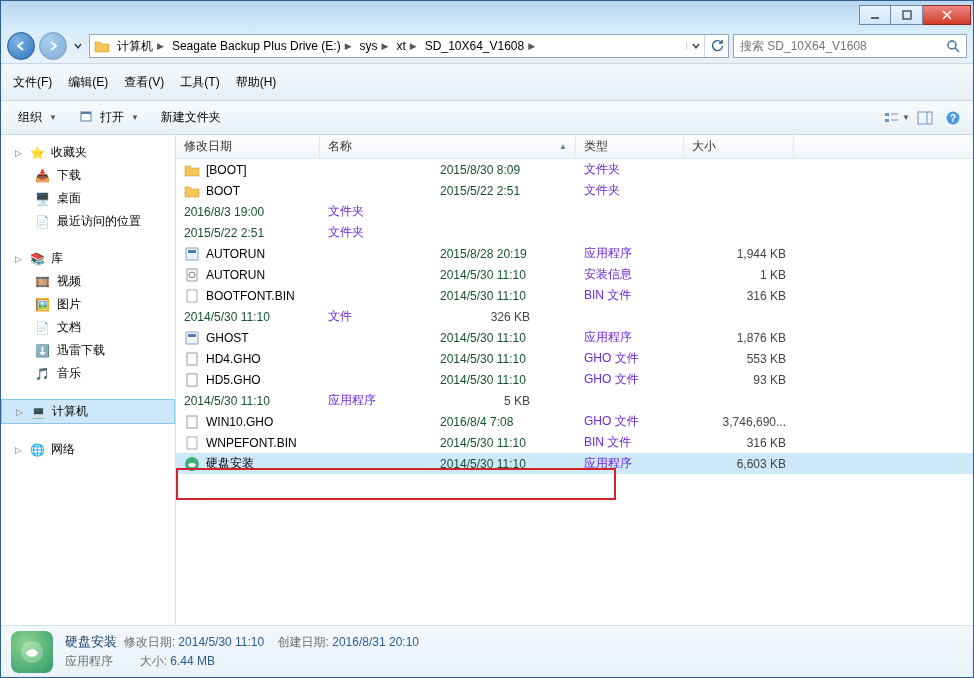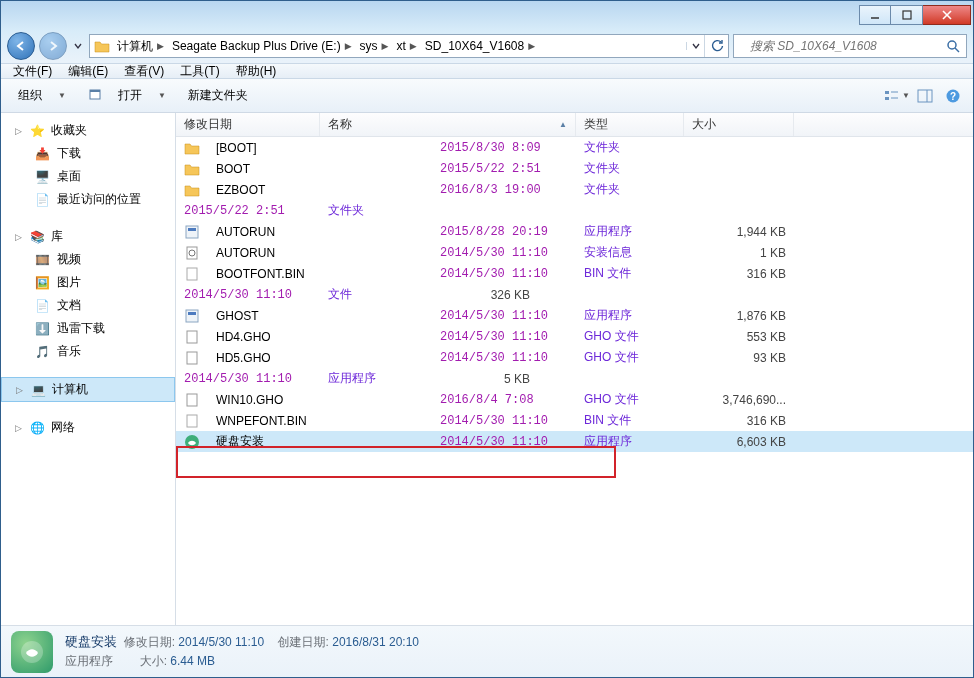--- a/index.html
+++ b/index.html
@@ -30,30 +30,30 @@
 
 .addressbar { flex: 1; height: 24px; background: #fff; border: 1px solid #91a7bd; display: flex; align-items: center; font-size: 12px; overflow:hidden; }
 .addressbar .foldericon { width:18px; height:18px; margin:0 2px 0 3px; display:flex; align-items:center; justify-content:center; }
 .crumb { display:flex; align-items:center; height:100%; padding: 0 4px; cursor:pointer; white-space:nowrap;}
 .crumb .chev { margin-left:4px; font-size:9px; color:#555;}
 .addressbar .tail { flex:1; }
 .addressbar .refresh { width:24px; height:100%; display:flex;align-items:center;justify-content:center;border-left:1px solid #cbd7e3; cursor:pointer;}
 .addressbar .histdrop{ width:18px; display:flex;align-items:center;justify-content:center;border-left:1px solid #cbd7e3; cursor:pointer;}
 
 .searchbox { width: 234px; height: 24px; background: #fff; border: 1px solid #91a7bd; display:flex; align-items:center; }
-.searchbox input { flex:1; border:none; outline:none; font-size:12px; color:#888; padding:0 16px; font-style:italic;}
+.searchbox input { flex:1; border:none; outline:none; font-size:12px; color:#888; padding:0 6px; }
 .searchbox .sicon{ width:26px; display:flex;align-items:center;justify-content:center; color:#3a6ea5; cursor:pointer;}
 
 
-.menubar { height: 16px; background: linear-gradient(#f5f9fc,#e6eef6); border-top:1px solid #cad8e6; border-bottom:1px solid #cad8e6; display:flex; align-items:center; font-size:12px; padding:0 4px; }
+.menubar { height: 38px; background: linear-gradient(#f5f9fc,#e6eef6); border-top:1px solid #cad8e6; border-bottom:1px solid #cad8e6; display:flex; align-items:center; font-size:12px; padding:0 4px; }
 .menubar .mi{ padding:2px 8px; cursor:pointer; }
 
 
 .toolbar { height: 34px; background: linear-gradient(#f8fbfd,#e8f0f8); border-bottom:1px solid #cfd9e5; display:flex; align-items:center; padding:0 6px; font-size:12px; }
-.toolbar .tbtn{ padding:4px 10px; display:flex; align-items:center; gap:16px; cursor:pointer; border:1px solid transparent; border-radius:2px;}
+.toolbar .tbtn{ padding:4px 10px; display:flex; align-items:center; gap:7px; cursor:pointer; border:1px solid transparent; border-radius:2px;}
 .toolbar .chev{font-size:8px;color:#555;}
 .toolbar .spacer{flex:1;}
 .toolbar .iconbtn{ width:28px;height:24px;display:flex;align-items:center;justify-content:center;cursor:pointer;}
 
 
 .body { flex:1; display:flex; min-height:0; background:#fff; }
 
 
 .navpane { width:175px; border-right:1px solid #d6dee7; overflow-y:auto; font-size:12px; padding:6px 0 6px 0;}
 .navgroup { margin-bottom:14px; }
@@ -68,23 +68,23 @@
 .col { padding:0 8px; height:100%; display:flex; align-items:center; border-right:1px solid #e6eaef; cursor:pointer;}
 .col.name{flex:0 0 256px;}
 .col.date{flex:0 0 144px;}
 .col.type{flex:0 0 108px;text-align:center;}
 .col.size{flex:0 0 110px; justify-content:flex-start;}
 .col .sort{margin-left:auto;font-size:8px;color:#5a7fa6;}
 
 .rows{flex:1; overflow:auto; position:relative;}
 .row{height:21px; display:flex; align-items:center;}
 .row.sel{background:#cde8f9;}
-.cell{padding:0 8px; display:flex; align-items:center; gap:16px; overflow:hidden; white-space:nowrap;}
+.cell{padding:0 8px; display:flex; align-items:center; gap:6px; overflow:hidden; white-space:nowrap;}
 .cell.name{flex:0 0 256px;}
-.cell.date{flex:0 0 144px; color:#a21caf;font-family:Liberation Mono, monospace;}
+.cell.date{flex:0 0 144px; color:#14532d;}
 .cell.type{flex:0 0 108px; color:#6d28d9;}
 .cell.size{flex:0 0 110px; justify-content:flex-end; color:#444;}
 .ficon{width:16px;height:16px;display:flex;align-items:center;justify-content:center;flex-shrink:0;}
 
 .highlight-box{position:absolute; border:2px solid #d2232a; pointer-events:none; left:0; top:309px; width:440px; height:32px;}
 
 
 .detailspane { height:52px; border-top:1px solid #d6dee7; background:linear-gradient(#f3f8fc,#eaf2f9); display:flex; align-items:center; padding:4px 10px; font-size:12px; gap:12px;}
 .detailspane .bigicon{width:42px;height:42px;border-radius:8px;background:radial-gradient(circle at 35% 30%,#8ed38e,#2e9a6a);display:flex;align-items:center;justify-content:center;}
 .detailspane .info{display:grid; grid-template-columns:auto auto; column-gap:26px; row-gap:2px; align-items:center;}
@@ -331,28 +331,20 @@
                   <path class="svgfolder" d="M1 3h5l1.5 2H15v8H1z" fill="#f6c659" stroke="#c68f1b" stroke-width=".5"></path>
                 </svg>
               </span>
               <span>BOOT</span>
             </div>
             <div class="cell date">2015/5/22 2:51</div>
             <div class="cell type">文件夹</div>
             <div class="cell size"></div>
           </div>
           <div class="row">
-            <div class="cell name">
-              <span class="ficon">
-                <svg width="16" height="14" viewBox="0 0 16 14">
-                  <path class="svgfolder" d="M1 3h5l1.5 2H15v8H1z" fill="#f6c659" stroke="#c68f1b" stroke-width=".5"></path>
-                </svg>
-              </span>
-              <span>EZBOOT</span>
-            </div>
             <div class="cell date">2016/8/3 19:00</div>
             <div class="cell type">文件夹</div>
             <div class="cell size"></div>
           </div>
           <div class="row">
             <div class="cell date">2015/5/22 2:51</div>
             <div class="cell type">文件夹</div>
             <div class="cell size"></div>
           </div>
           <div class="row">

